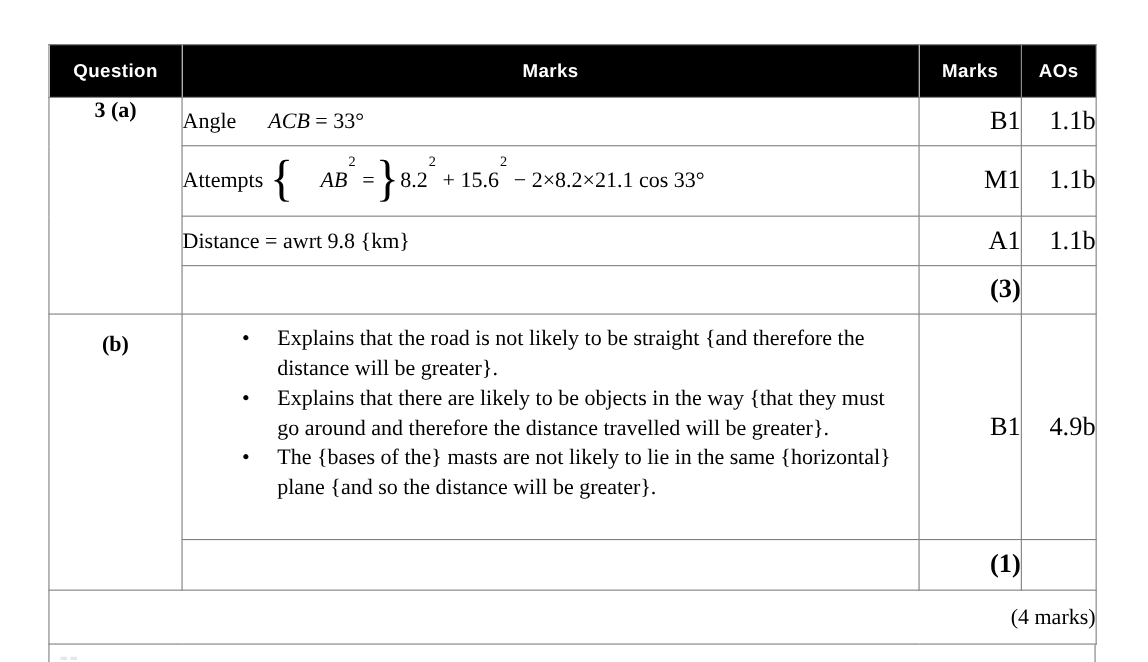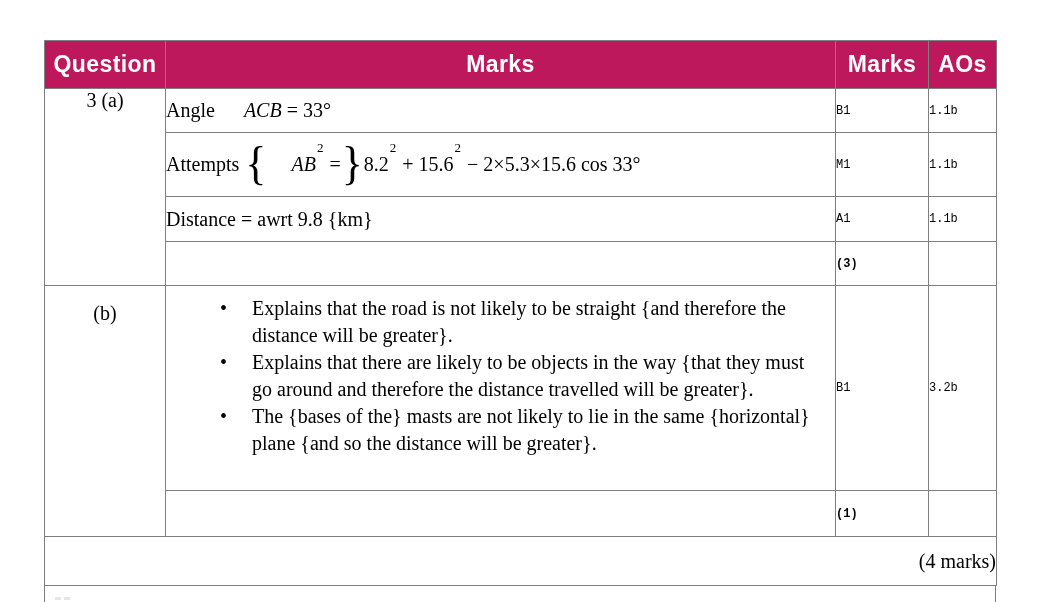--- a/index.html
+++ b/index.html
@@ -6,34 +6,34 @@
   .stage{
     position:relative;width:1044px;height:602px;background:#ffffff;overflow:hidden;
     font-family:"Liberation Serif", serif;color:#000;
   }
   table.ms{
     position:absolute;left:44px;top:40px;width:952px;
     border-collapse:collapse;table-layout:fixed;
   }
   .ms td,.ms th{border:1px solid #7f7f7f;padding:0;overflow:hidden;}
   .ms th{
-    background:#be185d;color:#ffffff;
+    background:#000000;color:#ffffff;
     font-family:"Liberation Sans", sans-serif;
-    font-size:23px;font-weight:bold;letter-spacing:.4px;
+    font-size:17px;font-weight:bold;letter-spacing:.4px;
     height:47px;text-align:center;vertical-align:middle;
   }
   .qcell{
-    text-align:center;vertical-align:top;font-weight:normal;font-size:20px;
+    text-align:center;vertical-align:top;font-weight:bold;font-size:20px;
     padding-top:12px;
   }
   .qcell.b{padding-top:16px;}
   .scheme{font-size:20px;padding-left:12px;vertical-align:middle;text-align:left;}
   .scheme.center{text-align:left;padding-left:0;}
   .scheme.top{vertical-align:top;}
-  .marks,.ao{text-align:left;vertical-align:middle;font-size:12px;padding:0;font-family:Liberation Mono, monospace;}
+  .marks,.ao{text-align:right;vertical-align:middle;font-size:24px;padding:0;}
   .boldcell{font-weight:bold;}
   .it{font-style:italic;margin-left:24px;}
   .brace{
     display:inline-block;font-size:44px;font-weight:400;line-height:0;
     vertical-align:-7px;transform:scaleY(1.05);padding:0 1px;
   }
   sup.msup{font-size:13px;line-height:0;position:relative;top:-11px;margin:0 1px 0 1px;font-style:normal;}
   ul.bullets{margin:9px 0 0 0;padding:0 0 0 52px;list-style:none;}
   ul.bullets li{
     position:relative;padding-left:34px;font-size:20px;line-height:27px;
@@ -74,21 +74,21 @@
     </tr>
 
     <tr style="height:44px">
       <td class="qcell" rowspan="4">3 (a)</td>
       <td class="scheme"><span>Angle </span><span class="it">ACB</span><span> = 33°</span></td>
       <td class="marks">B1</td>
       <td class="ao">1.1b</td>
     </tr>
 
     <tr style="height:64px">
-      <td class="scheme"><span>Attempts </span><span class="brace">{</span><span class="it">AB</span><sup class="msup">2</sup><span> =</span><span class="brace">}</span><span>8.2</span><sup class="msup">2</sup><span> + 15.6</span><sup class="msup">2</sup><span> − 2×5.3×15.6 cos 33°</span></td>
+      <td class="scheme"><span>Attempts </span><span class="brace">{</span><span class="it">AB</span><sup class="msup">2</sup><span> =</span><span class="brace">}</span><span>8.2</span><sup class="msup">2</sup><span> + 15.6</span><sup class="msup">2</sup><span> − 2×8.2×21.1 cos 33°</span></td>
       <td class="marks">M1</td>
       <td class="ao">1.1b</td>
     </tr>
 
     <tr style="height:45px">
       <td class="scheme center">Distance = awrt 9.8 {km}</td>
       <td class="marks">A1</td>
       <td class="ao">1.1b</td>
     </tr>
 
@@ -101,21 +101,21 @@
     <tr style="height:205px">
       <td class="qcell b" rowspan="2">(b)</td>
       <td class="scheme top">
         <ul class="bullets">
           <li><span class="dot">•</span><span>Explains that the road is not likely to be straight {and therefore the distance will be greater}.</span></li>
           <li><span class="dot">•</span><span>Explains that there are likely to be objects in the way {that they must go around and therefore the distance travelled will be greater}.</span></li>
           <li><span class="dot">•</span><span>The {bases of the} masts are not likely to lie in the same {horizontal} plane {and so the distance will be greater}.</span></li>
         </ul>
       </td>
       <td class="marks">B1</td>
-      <td class="ao">3.2b</td>
+      <td class="ao">4.9b</td>
     </tr>
 
     <tr style="height:46px">
       <td class="scheme"></td>
       <td class="marks boldcell">(1)</td>
       <td class="ao"></td>
     </tr>
 
     <tr style="height:49px">
       <td class="totalcell" colspan="4">(4 marks)</td>

